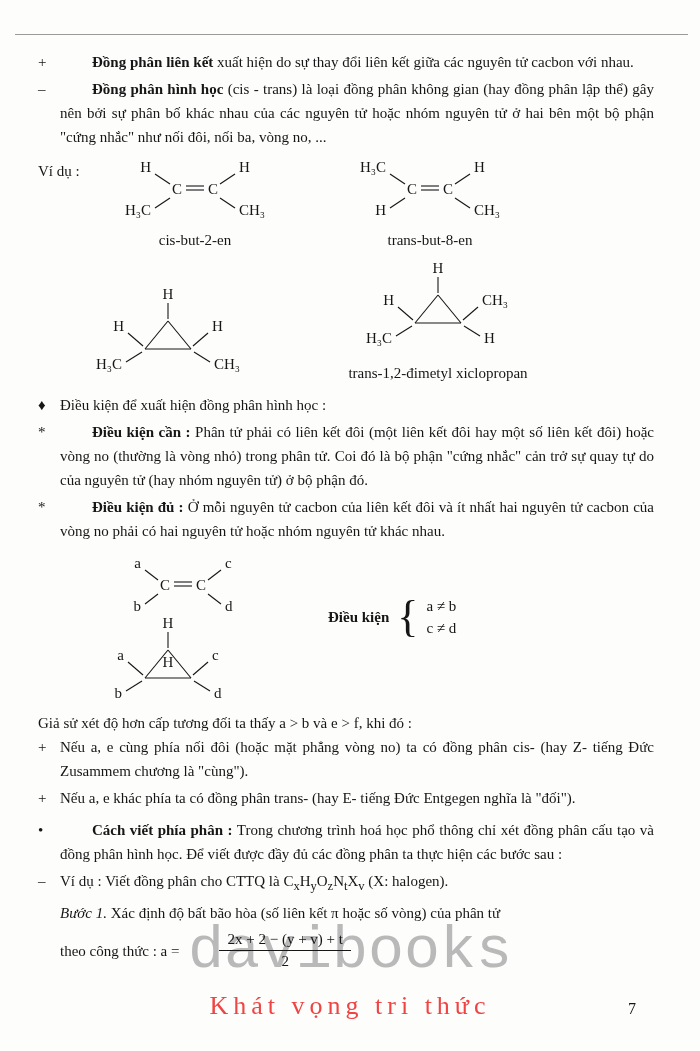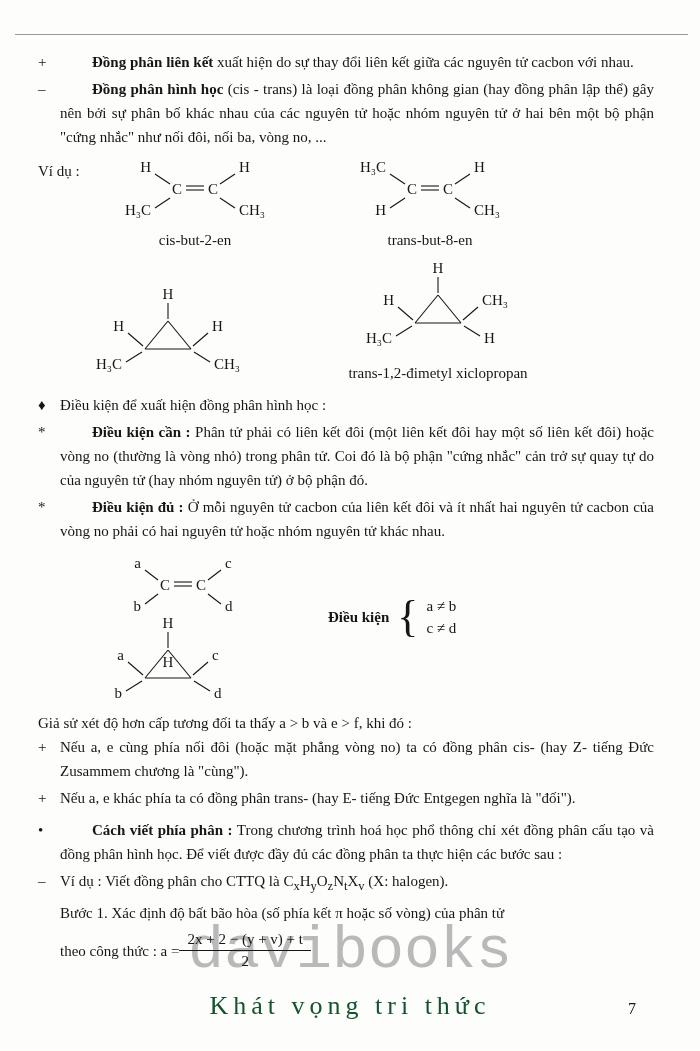--- a/index.html
+++ b/index.html
@@ -42,29 +42,29 @@
 
   .cond-wrap { position:relative; margin:8px 0 4px 0; }
   .alkene-g { display:block; margin-left:55px; }
   .ring-g { display:block; margin-left:30px; margin-top:2px; }
   .cond-box { position:absolute; left:290px; top:36px; display:flex; align-items:center; gap:8px;margin-top:8px; }
   .cond-label { font-weight:bold; }
   .brace { font-size:44px; font-weight:300; line-height:44px; }
   .cond-lines div { line-height:22px; }
 
   .step-block { margin-left:22px; }
-  .step-lead { }
-  .step-formula { margin-top:4px; display:flex; align-items:center; }
+  .step-lead { font-style:italic; }
+  .step-formula { margin-top:4px; display:flex; align-items:center;gap:40px; }
   .fraction { display:inline-block; text-align:center; vertical-align:middle; line-height:21px; }
   .fraction .num { display:block; border-bottom:1.2px solid #161616; padding:0 8px;text-align:center; }
   .fraction .den { display:block; }
 
   .watermark { position:absolute; left:0; right:0; bottom:28px; text-align:center; z-index:1; }
   .wm-main { font-size:60px; line-height:76px; color:#b9b9b9;font-family:Liberation Mono, monospace; }
-  .wm-sub { font-size:26px; line-height:34px; letter-spacing:5px; color:#14532d; }
+  .wm-sub { font-size:26px; line-height:34px; letter-spacing:5px; color:#ef4444; }
 
   .page-number { position:absolute; right:64px; bottom:30px; font-size:16px; z-index:3; }
 </style>
 </head>
 <body>
 
 <div class="page">
   <div class="top-rule"></div>
 
   <div class="watermark">
@@ -237,21 +237,21 @@
       <span class="marker">•</span>
       <div class="t"><span class="lead">Cách viết phía phân :</span><span> Trong chương trình hoá học phổ thông chỉ xét đồng phân cấu tạo và đồng phân hình học. Để viết được đầy đủ các đồng phân ta thực hiện các bước sau :</span></div>
     </div>
 
     <div class="li">
       <span class="marker">–</span>
       <div class="t"><span>Ví dụ : Viết đồng phân cho CTTQ là </span><span>C<sub>x</sub>H<sub>y</sub>O<sub>z</sub>N<sub>t</sub>X<sub>v</sub></span><span> (X: halogen).</span></div>
     </div>
 
     <div class="step-block">
-      <div><span class="step-lead">Bước 1.</span><span> Xác định độ bất bão hòa (số phía kết π hoặc số vòng) của phân tử</span></div>
+      <div><span class="step-lead">Bước 1.</span><span> Xác định độ bất bão hòa (số liên kết π hoặc số vòng) của phân tử</span></div>
       <div class="step-formula">
         <span>theo công thức : a =  </span>
         <span class="fraction">
           <span class="num">2x + 2 − (y + v) + t</span>
           <span class="den">2</span>
         </span>
       </div>
     </div>
 
   </div>

